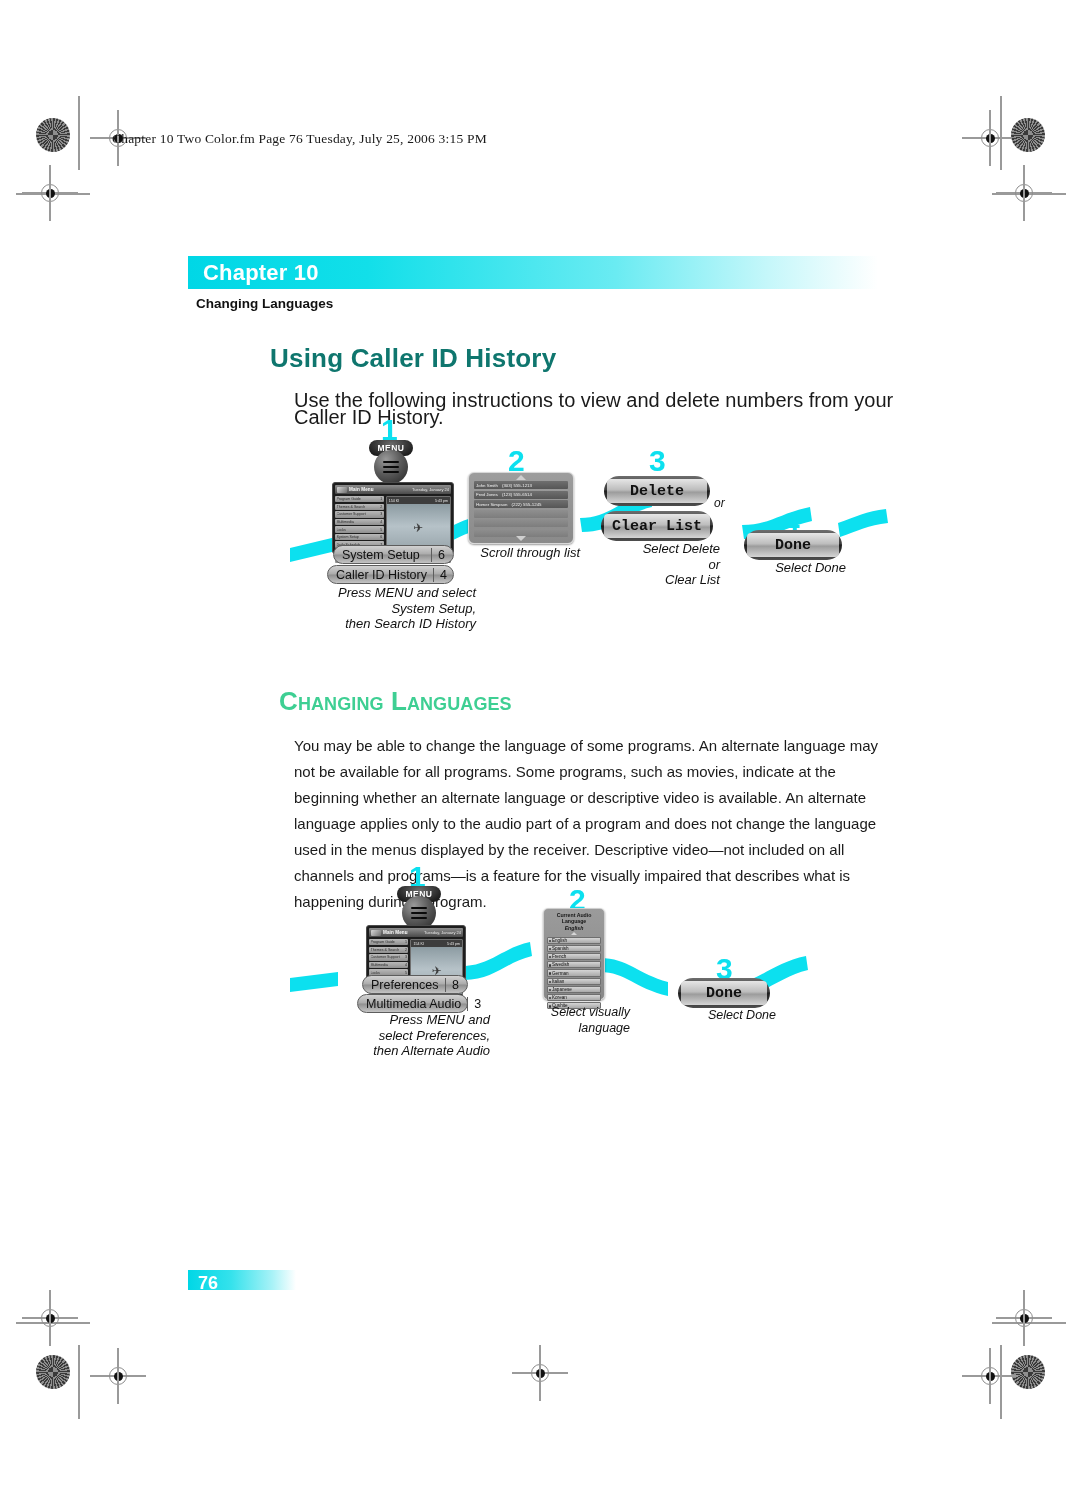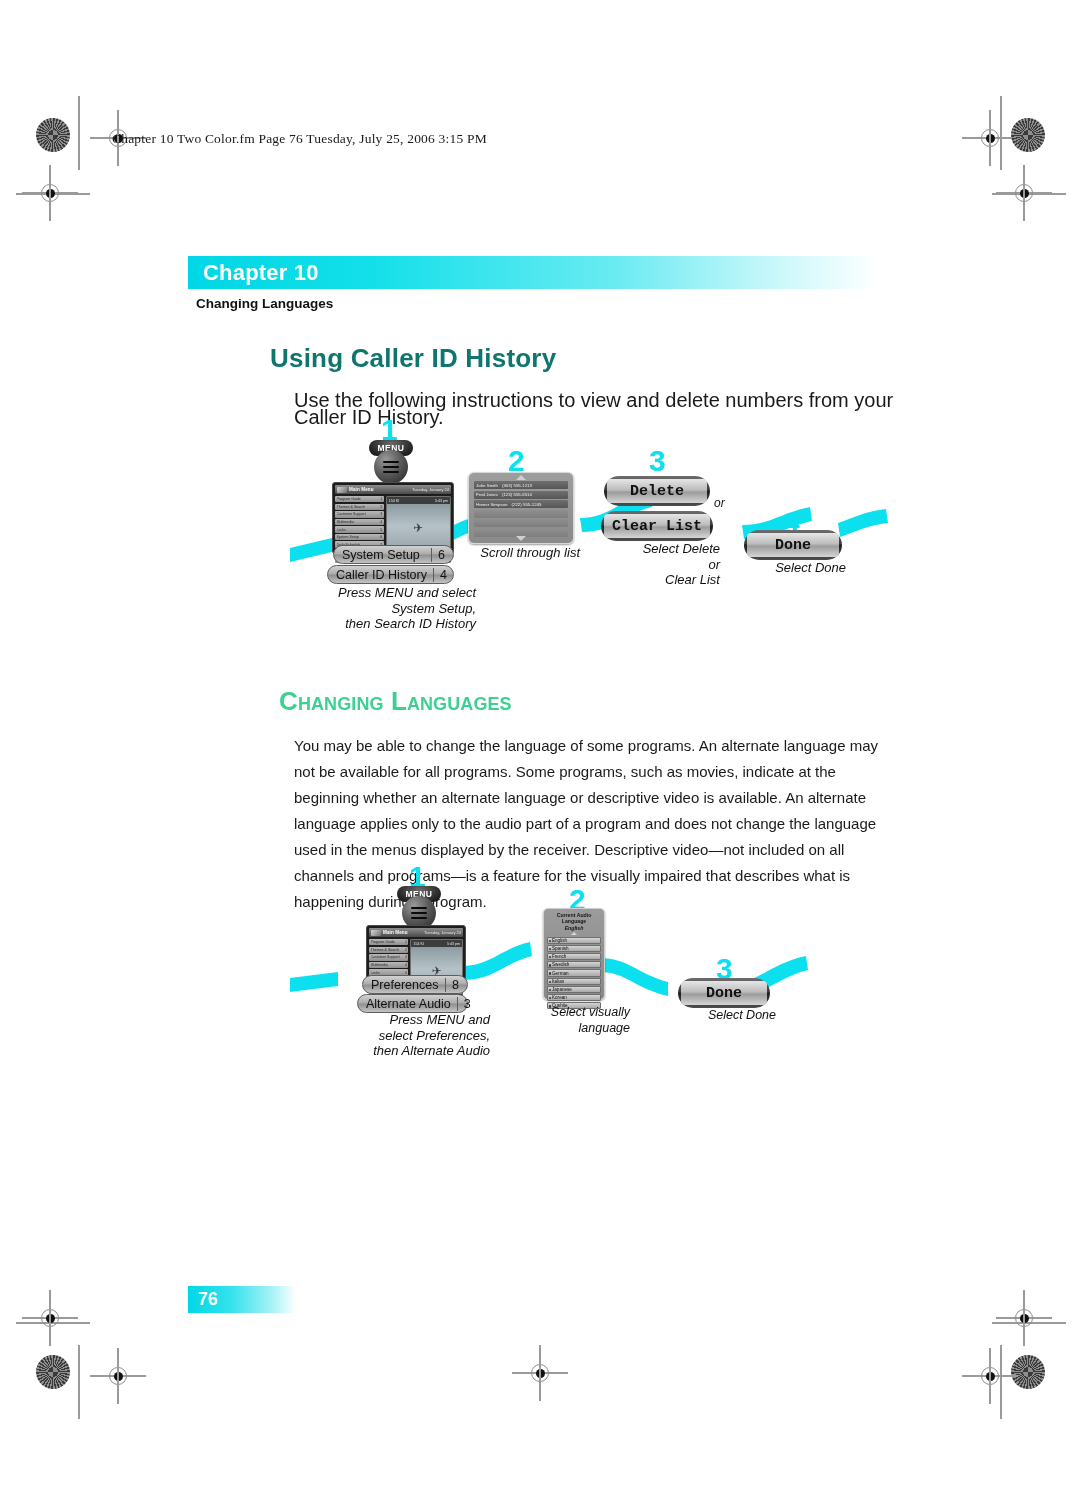--- a/index.html
+++ b/index.html
@@ -134,23 +134,22 @@
     color: #1a1a1a;
     line-height: 26px;
   }
 
   
   .folio {
     position: absolute;
     left: 188px;
     top: 1270px;
     width: 108px;
-    height: 27px;
+    height: 20px;
     background: linear-gradient(to right, #00d7e6 0%, #35e2ec 40%, #a8f2f7 78%, #ffffff 100%);
-    margin-top: 16px;
   }
   .folio span {
     position: absolute;
     left: 10px; top: 3px;
     font-size: 18px;
     font-weight: bold;
     color: #ffffff;
   }
 
   
@@ -711,21 +710,21 @@
         </div>
       </div>
     </div>
   </div>
 
   <div class="pill" style="left:362px; top:975px; width:106px;">
     <span>Preferences</span>
     <span class="num">8</span>
   </div>
   <div class="pill" style="left:357px; top:994px; width:111px;">
-    <span>Alternate Audio</span>
+    <span>Multimedia Audio</span>
     <span class="num">3</span>
   </div>
   <div class="caption" style="left:340px; top:1012px; width:150px; white-space:pre-line;">Press MENU and
 select Preferences,
 then Alternate Audio</div>
 
   <div class="step-num" style="left:569px; top:885px;">2</div>
   <div class="lang-panel" style="left:543px; top:908px; width:62px; height:92px;">
     <div class="lang-head">
       <span>Current Audio Language</span>

